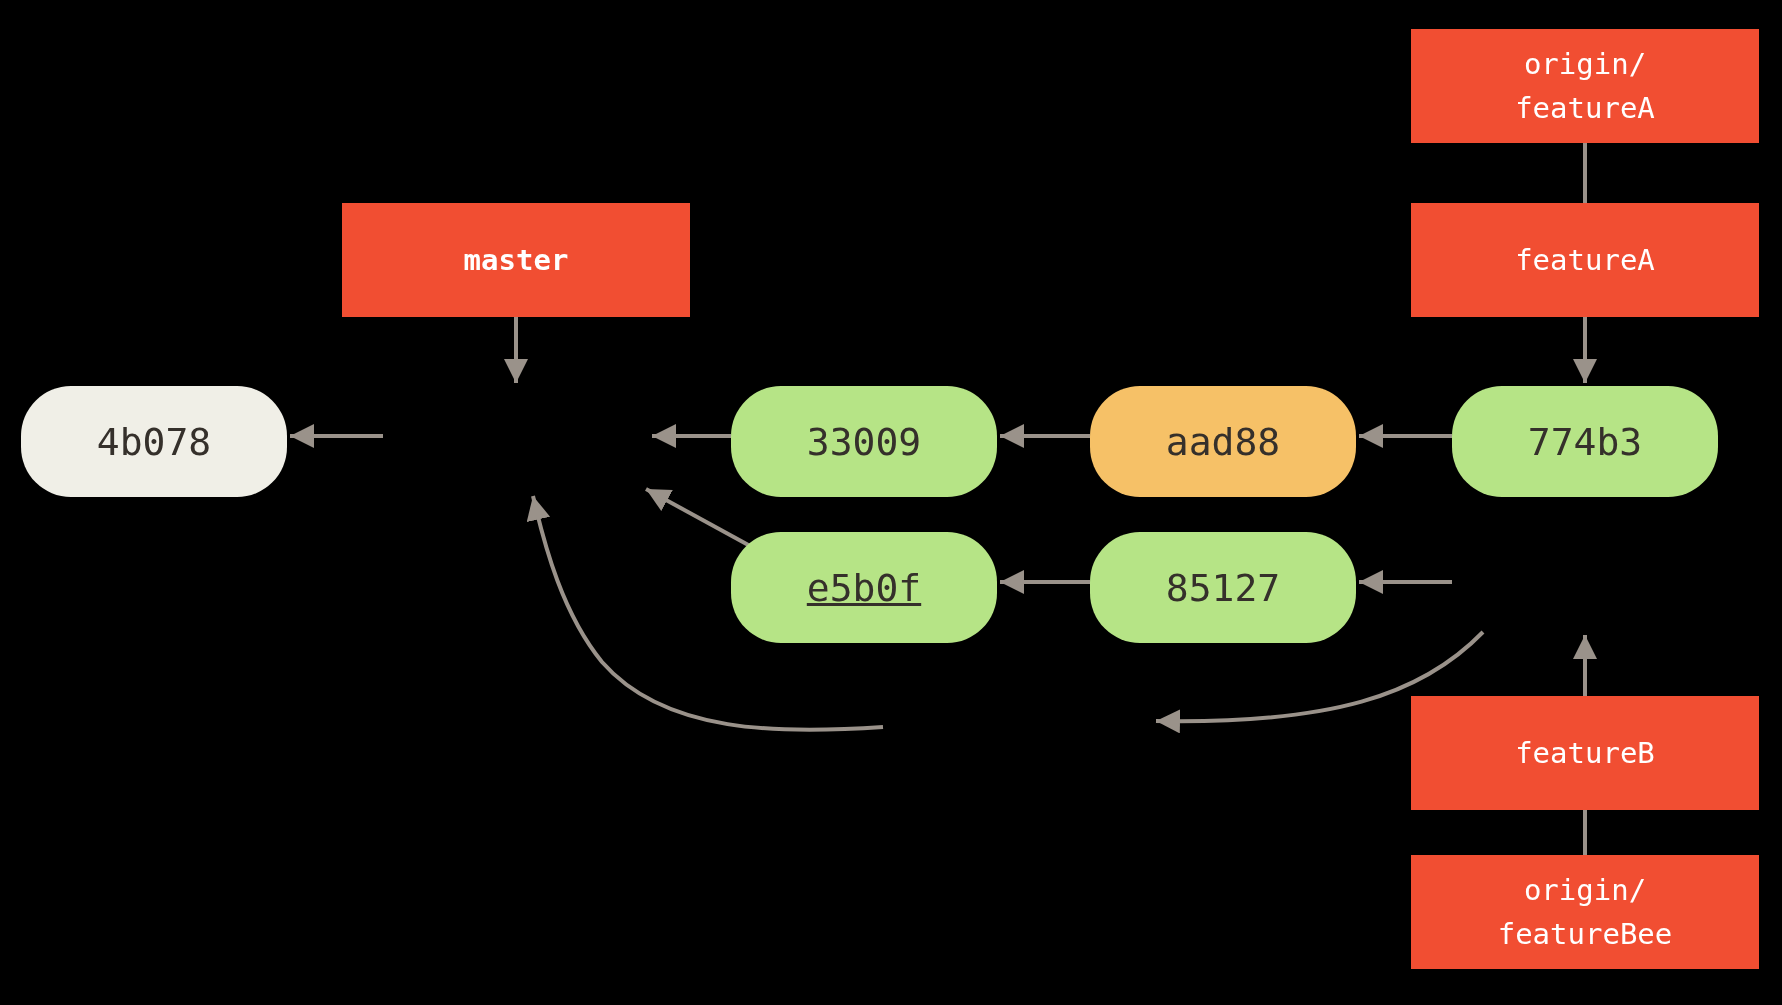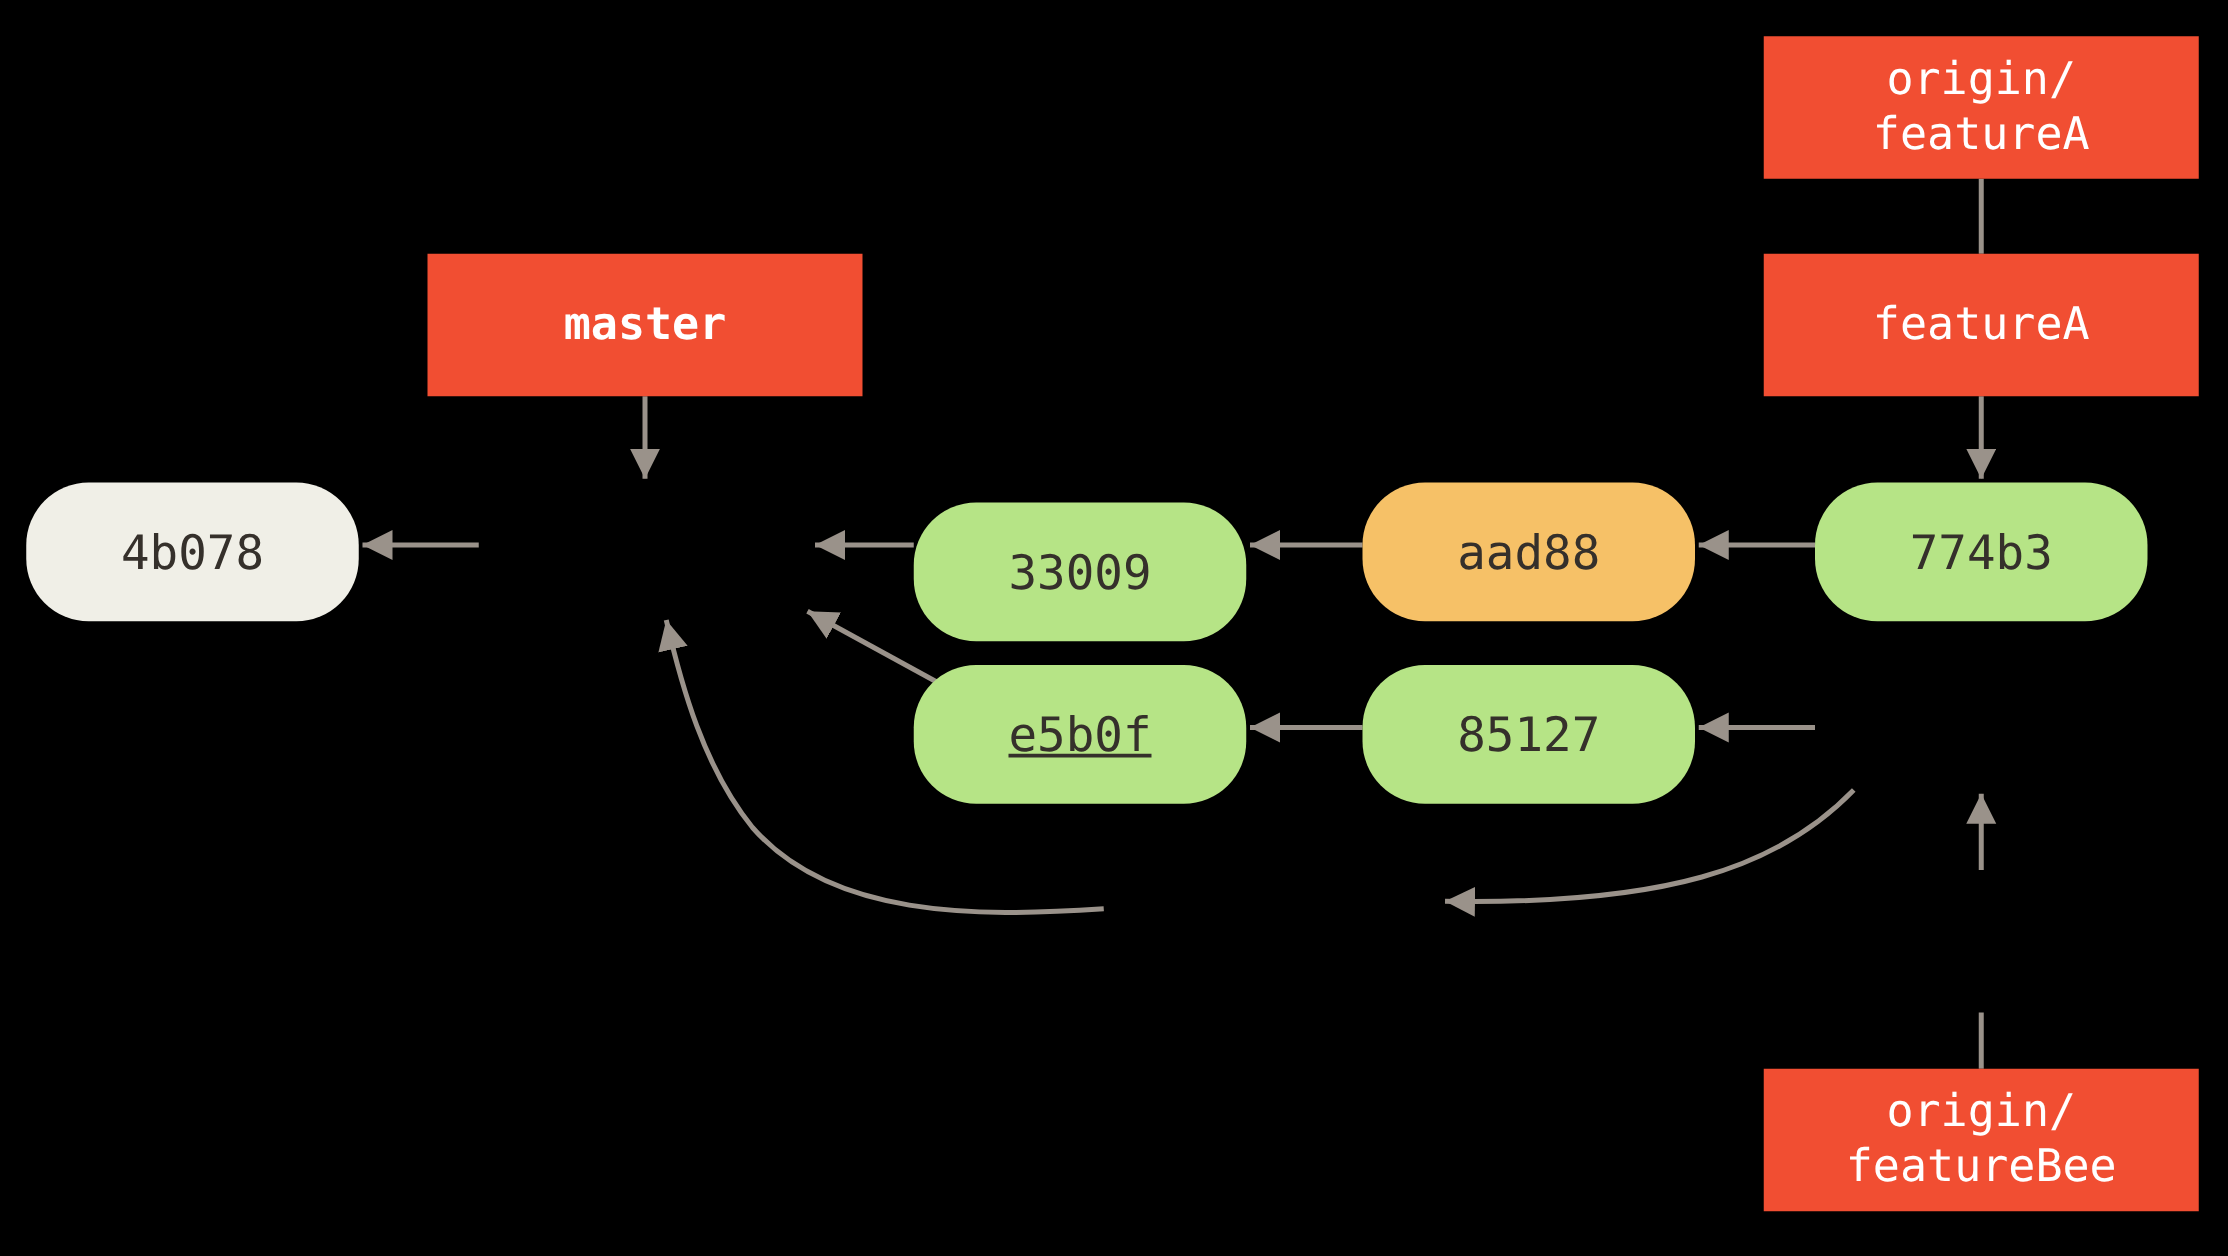--- a/index.html
+++ b/index.html
@@ -49,21 +49,21 @@
   }
   .commit.cream  { background: var(--commit-cream); }
   .commit.green  { background: var(--commit-green); }
   .commit.orange { background: var(--commit-orange); }
   .commit.purple { background: var(--commit-purple); }
   .branch {
     width: 348px;
     height: 114px;
     background: var(--branch-red);
     color: var(--branch-text);
-    font-size: 36px;
+    font-size: 29px;
     line-height: 44px;
     white-space: pre-line;
   }
 </style>
 </head>
 <body>
 
 <div class="canvas">
 
   <svg class="edges" viewBox="0 0 1782 1005">
@@ -87,23 +87,24 @@
     <path class="edge" d="M1452,582 L1359,582" marker-end="url(#arrowhead)"></path>
     <path class="edge" d="M752,547 L646,489" marker-end="url(#arrowhead)"></path>
     <path class="edge" d="M883,727 C780,734 665,734 602,662 C563,614 545,548 533,496" marker-end="url(#arrowhead)"></path>
     <path class="edge" d="M1483,632 C1421,696 1330,724 1156,721" marker-end="url(#arrowhead)"></path>
   </svg>
 
   <div class="node branch" style="left:342px; top:203px;font-weight:bold;">master</div>
   <div class="node branch" style="left:1411px; top:29px;">origin/
 featureA</div>
   <div class="node branch" style="left:1411px; top:203px;">featureA</div>
+  <div class="node branch" style="left:1411px; top:696px;">featureB</div>
   <div class="node branch" style="left:1411px; top:855px;">origin/
 featureBee</div>
 
   <div class="node commit cream" style="left:21px; top:386px;">4b078</div>
-  <div class="node commit green" style="left:731px; top:386px;margin-top:16px;">33009</div>
+  <div class="node commit green" style="left:731px; top:386px;">33009</div>
   <div class="node commit orange" style="left:1090px; top:386px;text-align:right;">aad88</div>
   <div class="node commit green" style="left:1452px; top:386px;">774b3</div>
   <div class="node commit green" style="left:731px; top:532px;text-decoration:underline;">e5b0f</div>
   <div class="node commit green" style="left:1090px; top:532px;">85127</div>
 
 </div>
 
 </body></html>

